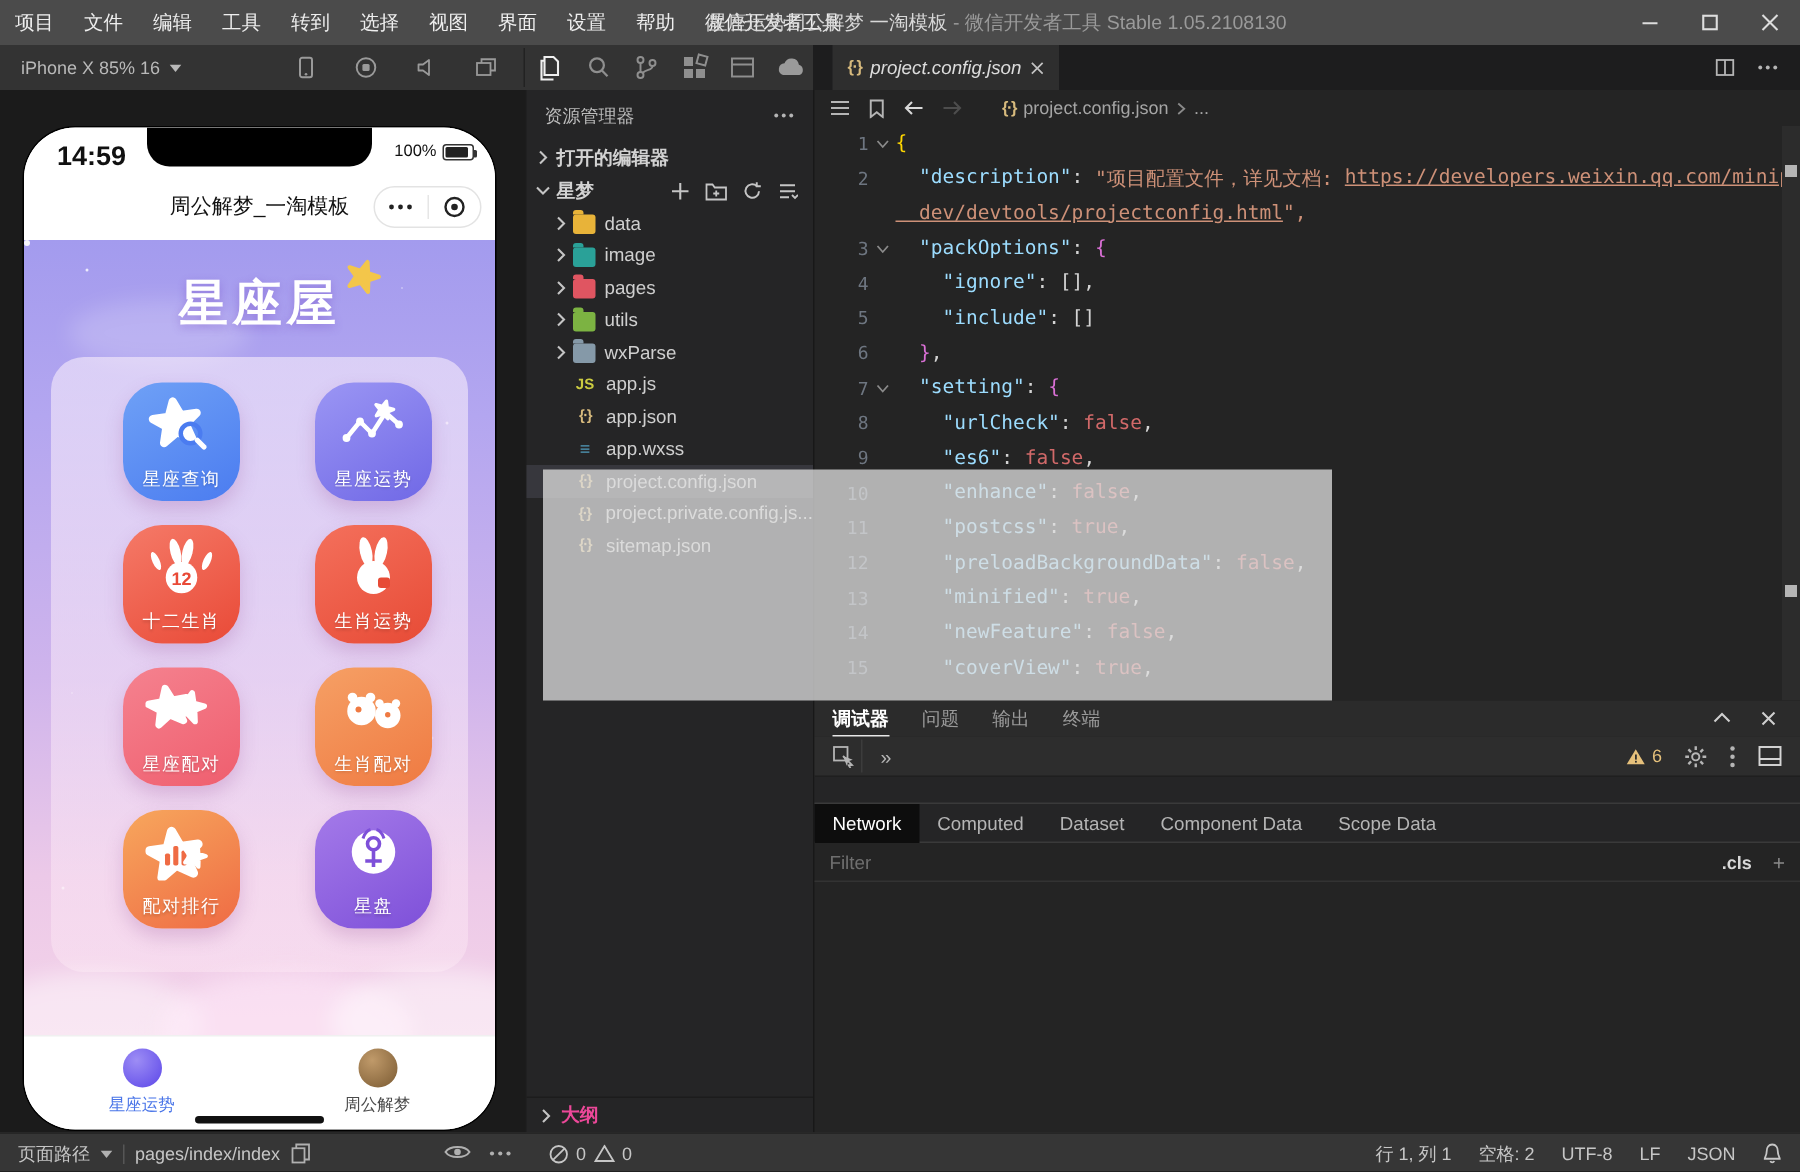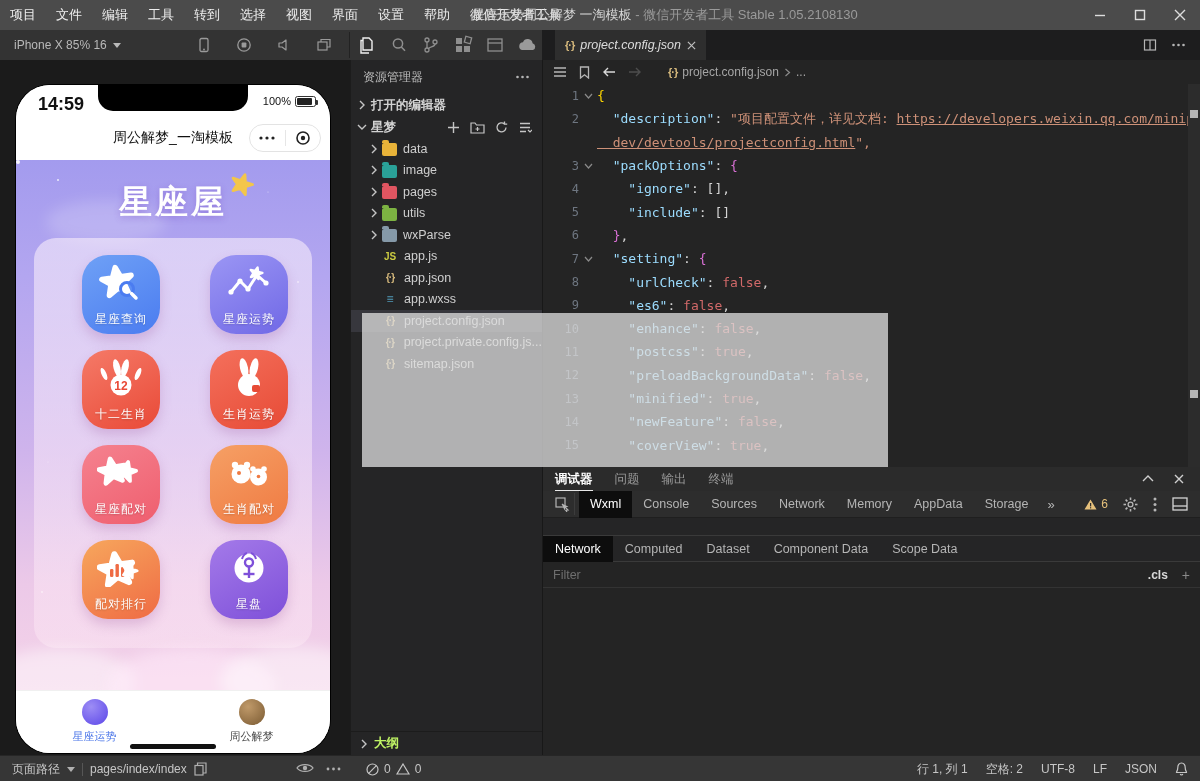--- a/index.html
+++ b/index.html
@@ -99,21 +99,21 @@
   .file-label { font-size:12.5px; color:#cfcfcf; margin-left:4px; }
   .ficon { width:15px; height:13px; position:relative; flex:0 0 auto; }
   .ficon.folder { background:var(--fc); border-radius:2px; margin-top:2px; }
   .ficon.folder::before { content:""; position:absolute; left:0; top:-3px; width:7px; height:3px; background:var(--fc);
     border-radius:2px 2px 0 0; }
   .ficon-txt { width:16px; text-align:center; font-size:10px; font-weight:bold; flex:0 0 auto; }
   .ficon-js { color:#cbcb41; }
   .ficon-json { color:#d7ba7d; letter-spacing:-1px; }
   .ficon-wxss { color:#519aba; font-size:12px; }
   #outline-row { position:absolute; left:0; bottom:0; width:100%; height:24px; border-top:1px solid #1c1c1c;
-    display:flex; align-items:center; gap:5px; padding-left:8px; font-size:12.5px; color:#bef264; font-weight:bold; }
+    display:flex; align-items:center; gap:5px; padding-left:8px; font-size:12.5px; color:#ec4899; font-weight:bold; }
 
   
   #editor { position:absolute; left:542px; top:60px; width:658px; height:407px; background:#242424; border-left:1px solid #181818; }
   #breadcrumb-bar { height:24px; display:flex; align-items:center; gap:12px; padding-left:10px; }
   #breadcrumb { display:flex; align-items:center; gap:5px; font-size:12px; color:#a5a5a5; margin-left:14px; }
   #code-area { position:relative; height:383px; overflow:hidden;
     font-family:"DejaVu Sans Mono", monospace; font-size:13px; }
   .code-line { display:flex; height:23.3px; align-items:center; }
   .code-line .ln { width:36px; text-align:right; color:#6e7681; font-size:12px; flex:0 0 auto; }
   .code-line .fold { width:18px; display:flex; justify-content:center; flex:0 0 auto; }
@@ -772,29 +772,20 @@
     </div>
   </div>
   <div id="devtools-row">
     <div id="inspect-btn">
       <svg width="15" height="15" viewBox="0 0 15 15">
           <rect x="1" y="1" width="9" height="9" fill="none" stroke="#b5b5b5" stroke-width="1.2"></rect>
           <path d="M7 7 L13 13 L10.8 13.2 L12 15" fill="none" stroke="#b5b5b5" stroke-width="1.2"></path>
           <path d="M7 7 L13.5 9.5 L10.5 10.5 L9.5 13.5 Z" fill="#b5b5b5"></path>
         </svg>
     </div>
-    <div id="devtools-tabs" style="display:flex;">
-        <div class="devtool-tab active">Wxml</div>
-        <div class="devtool-tab">Console</div>
-        <div class="devtool-tab">Sources</div>
-        <div class="devtool-tab">Network</div>
-        <div class="devtool-tab">Memory</div>
-        <div class="devtool-tab">AppData</div>
-        <div class="devtool-tab">Storage</div>
-      </div>
     <span id="devtools-overflow">»</span>
     <div id="devtools-right">
       <span id="warn-badge">
         <svg width="13" height="11" viewBox="0 0 13 11">
             <path d="M6.5 0.5 L12.5 10.5 H0.5 Z" fill="#e5c07b"></path>
             <rect x="6" y="4" width="1.2" height="3.4" fill="#2d2d2d"></rect>
             <rect x="6" y="8.2" width="1.2" height="1.2" fill="#2d2d2d"></rect>
           </svg>
         <span>6</span>
       </span>

